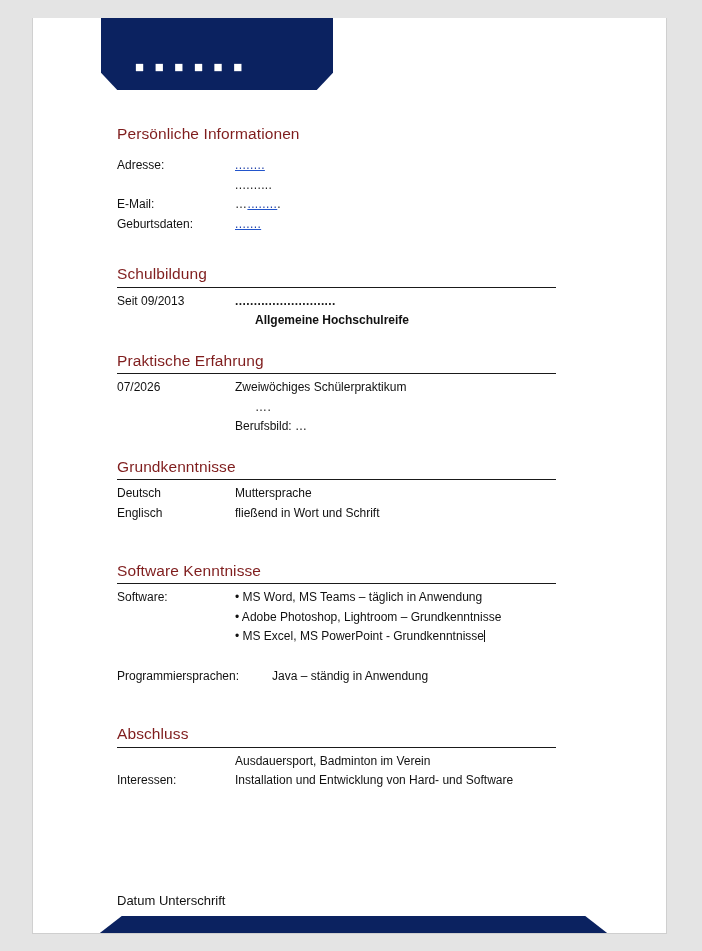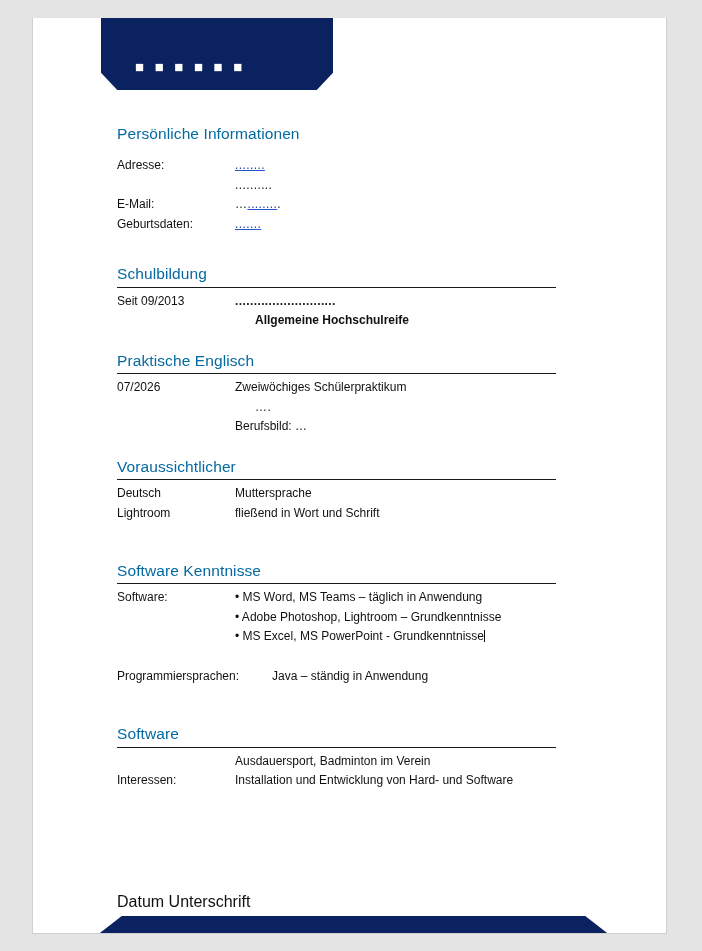--- a/index.html
+++ b/index.html
@@ -58,21 +58,21 @@
     left: 84px;
     top: 106px;
     width: 460px;
   }
 
   .section { margin: 0; }
 
   h2.section-title {
     font-size: 15.5px;
     font-weight: normal;
-    color: #0369a1;
+    color: #7f1d1d;
     margin: 0 0 3px 0;
     padding: 0;
     line-height: 1.25;
     letter-spacing: 0.1px;
   }
   .rule {
     height: 0;
     border-top: 1px solid #1a1a1a;
     width: 439px;
     margin: 0 0 4px 0;
@@ -118,21 +118,21 @@
   .spacer-s { height: 10px; }
   .spacer-m { height: 20px; }
   .spacer-l { height: 30px; }
   .spacer-xl { height: 38px; }
 
   
   .footer-sign {
     position: absolute;
     left: 84px;
     top: 876px;
-    font-size: 16px;
+    font-size: 13px;
     color: #111111;
     line-height: 1;
     white-space: nowrap;
   }
   .footer-banner {
     position: absolute;
     left: 63px;
     top: 898px;
     width: 515px;
     height: 20px;
@@ -189,49 +189,49 @@
       </div>
       <div class="row">
         <span class="label"></span>
         <span class="value bold indent-sub">Allgemeine Hochschulreife</span>
       </div>
     </div>
 
     <div class="spacer-m"></div>
 
     <div class="section">
-      <h2 class="section-title">Praktische Englisch</h2>
+      <h2 class="section-title">Praktische Erfahrung</h2>
       <div class="rule"></div>
 
       <div class="row">
         <span class="label">07/2026</span>
         <span class="value">Zweiwöchiges Schülerpraktikum</span>
       </div>
       <div class="row">
         <span class="label"></span>
         <span class="value redacted indent-sub">….</span>
       </div>
       <div class="row">
         <span class="label"></span>
         <span class="value">Berufsbild: …</span>
       </div>
     </div>
 
     <div class="spacer-m"></div>
 
     <div class="section">
-      <h2 class="section-title">Voraussichtlicher</h2>
+      <h2 class="section-title">Grundkenntnisse</h2>
       <div class="rule"></div>
 
       <div class="row">
         <span class="label">Deutsch</span>
         <span class="value">Muttersprache</span>
       </div>
       <div class="row">
-        <span class="label">Lightroom</span>
+        <span class="label">Englisch</span>
         <span class="value">fließend in Wort und Schrift</span>
       </div>
     </div>
 
     <div class="spacer-xl"></div>
 
     <div class="section">
       <h2 class="section-title">Software Kenntnisse</h2>
       <div class="rule"></div>
 
@@ -252,21 +252,21 @@
 
       <div class="row row-wide">
         <span class="label">Programmiersprachen:</span>
         <span class="value">Java – ständig in Anwendung</span>
       </div>
     </div>
 
     <div class="spacer-xl"></div>
 
     <div class="section">
-      <h2 class="section-title">Software</h2>
+      <h2 class="section-title">Abschluss</h2>
       <div class="rule"></div>
 
       <div class="row">
         <span class="label"></span>
         <span class="value">Ausdauersport, Badminton im Verein</span>
       </div>
       <div class="row">
         <span class="label">Interessen:</span>
         <span class="value">Installation und Entwicklung von Hard- und Software</span>
       </div>

